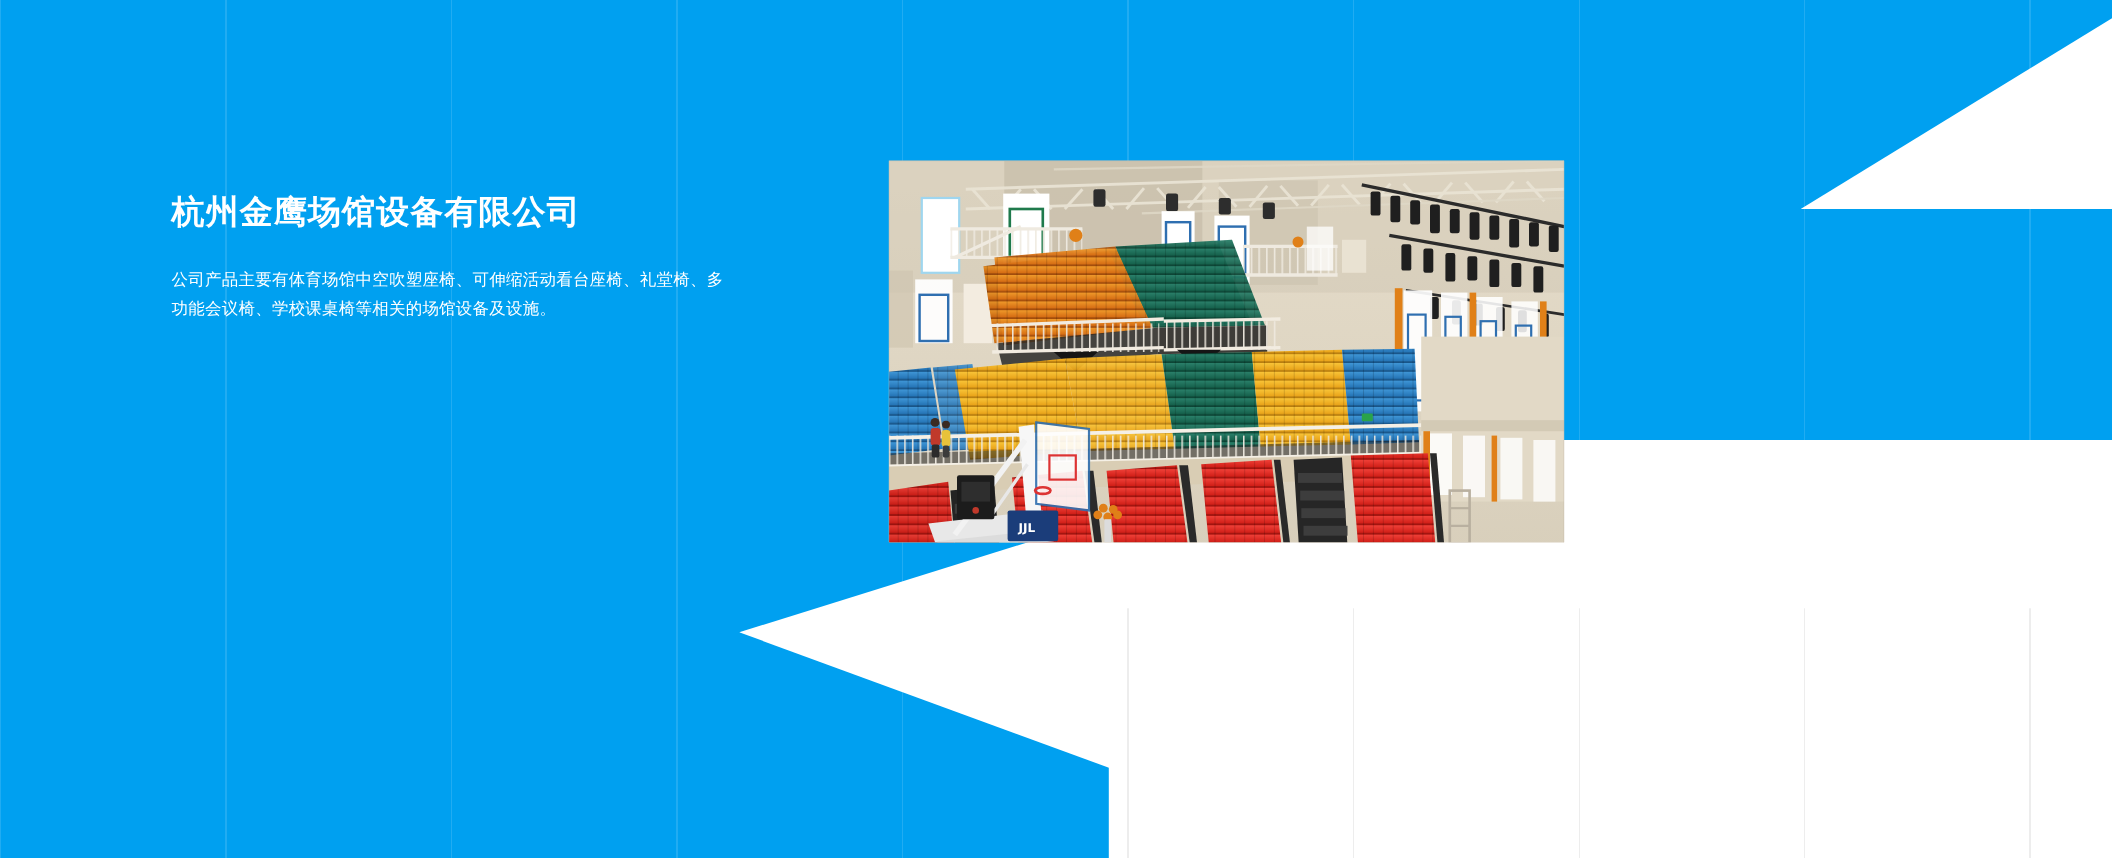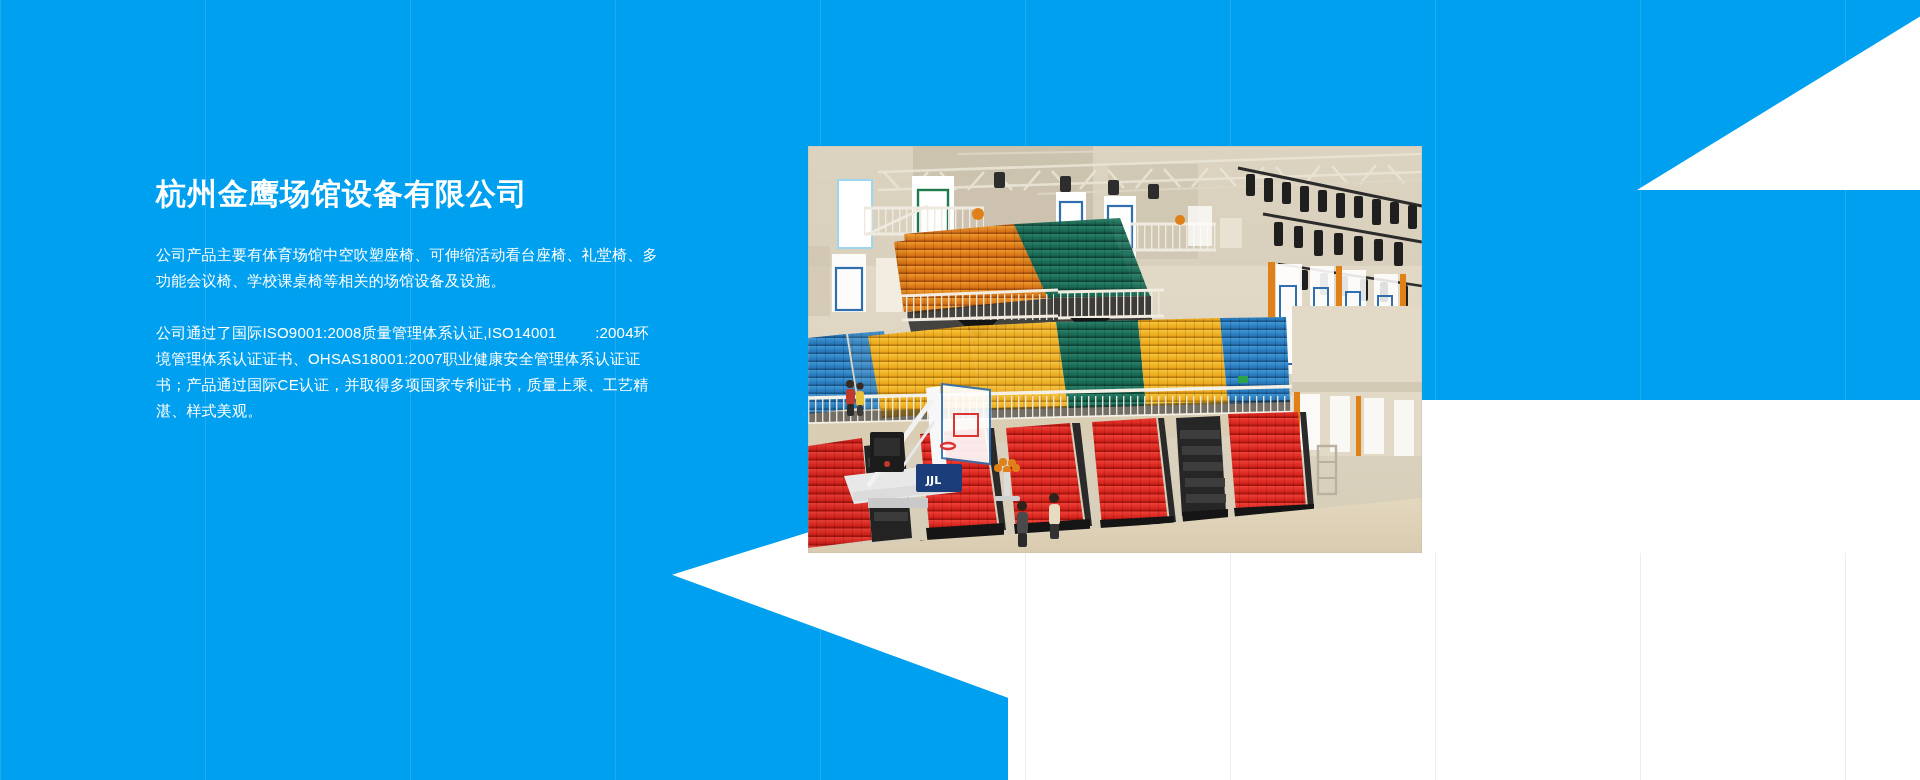--- a/index.html
+++ b/index.html
@@ -58,42 +58,41 @@
     margin:0 0 30px 0;line-height:1.2;white-space:nowrap;
   }
   .para{
     font-size:15px;line-height:26px;margin:0 0 26px 0;
     color:#ffffff;letter-spacing:.2px;
   }
   .para:last-child{margin-bottom:0;}
 
   
   .photo{
-    position:absolute;left:808px;top:146px;width:614px;height:407px;
+    position:absolute;left:808px;top:146px;width:614px;height:347px;
     overflow:hidden;background:#cfc6b4;
   }
   .photo svg{display:block;width:614px;height:407px;}
 </style>
 </head>
 <body>
 
 <div class="stage">
 
   <div class="bg-blue"></div>
   <div class="grid-lines"></div>
 
   <div class="white-base"></div>
   <div class="cut-arrow"></div>
   <div class="cut-tr"></div>
   <div class="grid-lines-white" style="clip-path:polygon(1008px 553px, 1920px 553px, 1920px 780px, 1008px 780px);"></div>
 
   <div class="textcol">
     <h1 class="title">杭州金鹰场馆设备有限公司</h1>
     <p class="para">公司产品主要有体育场馆中空吹塑座椅、可伸缩活动看台座椅、礼堂椅、多功能会议椅、学校课桌椅等相关的场馆设备及设施。</p>
-    <p class="para">公司通过了国际ISO9001:2008质量管理体系认证,ISO14001     :2004环境管理体系认证证书、OHSAS18001:2007职业健康安全管理体系认证证书；产品通过国际CE认证，并取得多项国家专利证书，质量上乘、工艺精湛、样式美观。</p>
   </div>
 
   <div class="photo">
     <svg viewBox="0 0 614 407" preserveAspectRatio="none">
       <defs>
         <linearGradient id="wallg" x1="0" y1="0" x2="0" y2="1">
           <stop offset="0" stop-color="#e6ddcb"></stop>
             <stop offset="1" stop-color="#d6cdb9"></stop>
         </linearGradient>
         <linearGradient id="floorg" x1="0" y1="0" x2="0" y2="1">

